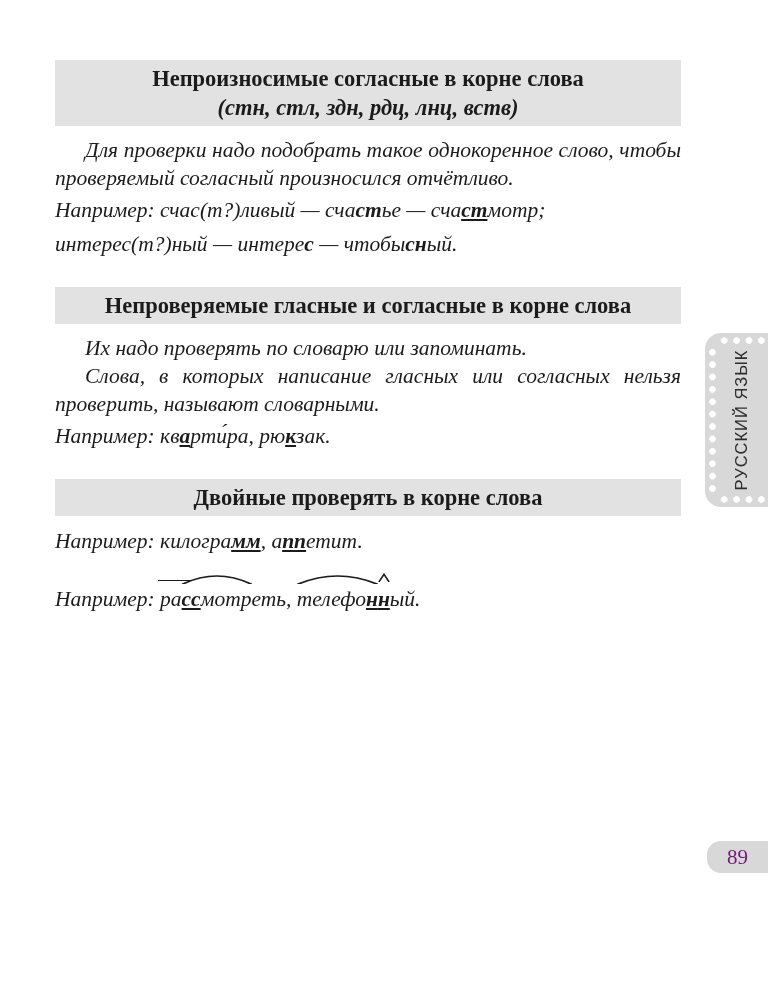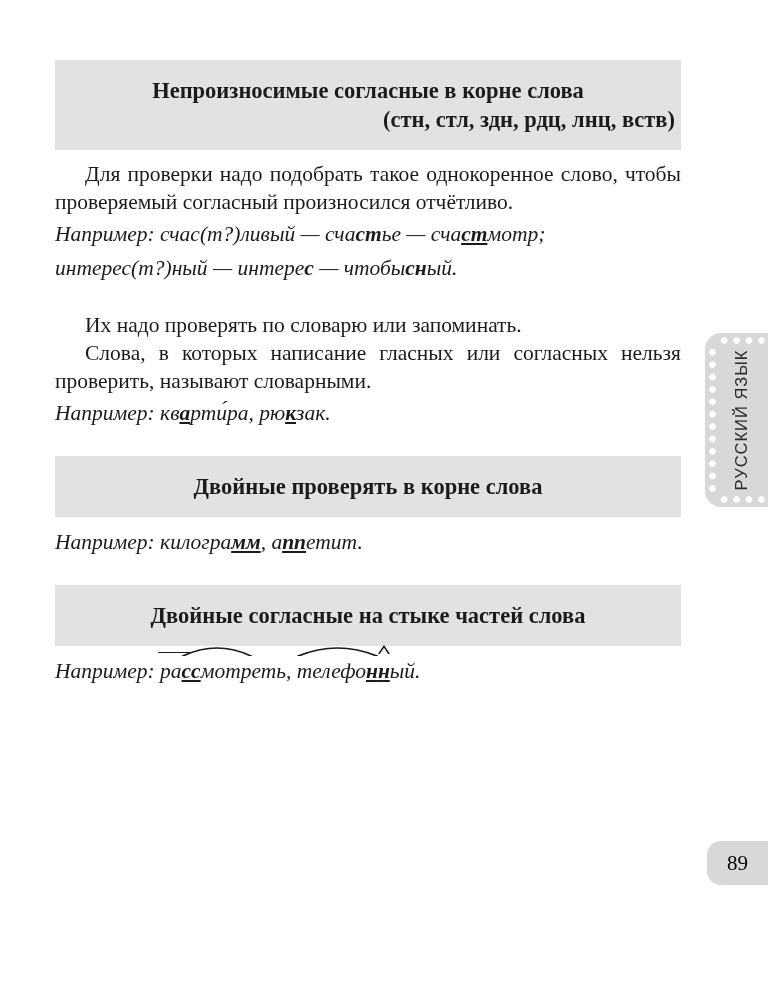--- a/index.html
+++ b/index.html
@@ -6,25 +6,25 @@
   body{
     width:768px;height:1000px;background:#ffffff;position:relative;overflow:hidden;
     font-family:"Liberation Serif","DejaVu Serif",serif;color:#1b1b1b;
   }
   .page{position:absolute;inset:0;background:#fff;}
   .content{position:absolute;left:55px;top:60px;width:626px;}
 
   .sec{margin:0 0 27px 0;}
   .hdr{
     background:#e2e2e2;text-align:center;font-weight:bold;
-    font-size:22.5px;line-height:29px;padding:16px 6px;margin-bottom:10px;
+    font-size:22.5px;line-height:29px;padding:4px 6px;margin-bottom:10px;
   }
-  .hdr .sub{text-align:right;}
+  .hdr .sub{font-style:italic;}
 
-  .para{margin:0;text-align:justify;text-indent:30px;font-size:21.5px;line-height:28px;}
+  .para{margin:0;text-align:justify;text-indent:30px;font-size:21.5px;line-height:28px;font-style:italic;}
   .ex{margin:3px 0 0 0;font-style:italic;font-size:21.5px;line-height:31px;}
   .ex.marked-line{margin-top:0;}
 
   
   .seg.i{font-style:italic;}
   .seg.bi{font-style:italic;font-weight:bold;}
   .seg.biu{font-style:italic;font-weight:bold;text-decoration:underline;
            text-decoration-thickness:1.8px;text-underline-offset:2px;}
   .seg.rel{position:relative;display:inline-block;}
 
@@ -55,60 +55,60 @@
   .dots-h.bottom{bottom:3px;}
   .side-tab-label{
     position:absolute;top:50%;left:57%;transform:translate(-50%,-50%) rotate(180deg);
     writing-mode:vertical-rl;white-space:nowrap;
     font-family:"Liberation Sans","DejaVu Sans",sans-serif;
     font-size:16.5px;letter-spacing:1px;color:#2e2e2e;
   }
 
   
   .page-badge{
-    position:absolute;left:707px;top:841px;width:61px;height:44px;
+    position:absolute;left:707px;top:841px;width:61px;height:32px;
     background:#d8d8d8;border-radius:14px 0 0 14px;
     display:flex;align-items:center;justify-content:center;
-    font-size:21px;color:#000000;
+    font-size:21px;color:#701a75;
   }
 </style>
 </head>
 <body>
 
 <div class="page">
 
   <div class="content">
 
     <div class="sec">
       <div class="hdr">
         <div>Непроизносимые согласные в корне слова</div>
         <div class="sub">(стн, стл, здн, рдц, лнц, вств)</div>
       </div>
       <p class="para">Для проверки надо подобрать такое однокоренное слово, чтобы проверяемый согласный произносился отчётливо.</p>
       <p class="ex"><span class="seg i">Например: счас(т?)ливый — сча</span><span class="seg bi">ст</span><span class="seg i">ье — сча</span><span class="seg biu">ст</span><span class="seg i">мотр;</span></p>
       <p class="ex"><span class="seg i">интерес(т?)ный — интере</span><span class="seg bi">с</span><span class="seg i"> — чтобы</span><span class="seg bi">сн</span><span class="seg i">ый.</span></p>
     </div>
 
     <div class="sec">
+      <div class="hdr">
+        <div>Непроверяемые гласные и согласные в корне слова</div>
+      </div>
       <p class="para">Их надо проверять по словарю или запоминать.</p>
       <p class="para">Слова, в которых написание гласных или согласных нельзя проверить, называют словарными.</p>
       <p class="ex"><span class="seg i">Например: кв</span><span class="seg biu">а</span><span class="seg i">рти́ра, рю</span><span class="seg biu">к</span><span class="seg i">зак.</span></p>
     </div>
 
     <div class="sec">
       <div class="hdr">
         <div>Двойные проверять в корне слова</div>
       </div>
       <p class="ex"><span class="seg i">Например: килогра</span><span class="seg biu">мм</span><span class="seg i">, а</span><span class="seg biu">пп</span><span class="seg i">етит.</span></p>
     </div>
 
     <div class="sec">
-      <div class="hdr">
-        <div>Двойные согласные на стыке частей слова</div>
-      </div>
       <p class="ex marked-line"><span class="seg i">Например: </span><span class="seg i rel">ра<i class="mk flat"></i></span><span class="seg rel"><span class="seg biu">сс</span><span class="seg i">мотр</span><i class="mk arc">
               <svg viewBox="0 0 100 20" preserveAspectRatio="none">
                 <path d="M4,20 Q50,-9 96,20" fill="none" stroke="#1b1b1b" stroke-width="3" stroke-linecap="round"></path>
               </svg>
             </i></span><span class="seg i">еть, </span><span class="seg rel"><span class="seg i">телефо</span><span class="seg biu">н</span><i class="mk arc">
               <svg viewBox="0 0 100 20" preserveAspectRatio="none">
                 <path d="M4,20 Q50,-9 96,20" fill="none" stroke="#1b1b1b" stroke-width="3" stroke-linecap="round"></path>
               </svg>
             </i></span><span class="seg biu rel">н<i class="mk caret">
               <svg viewBox="0 0 14 10" preserveAspectRatio="none">

